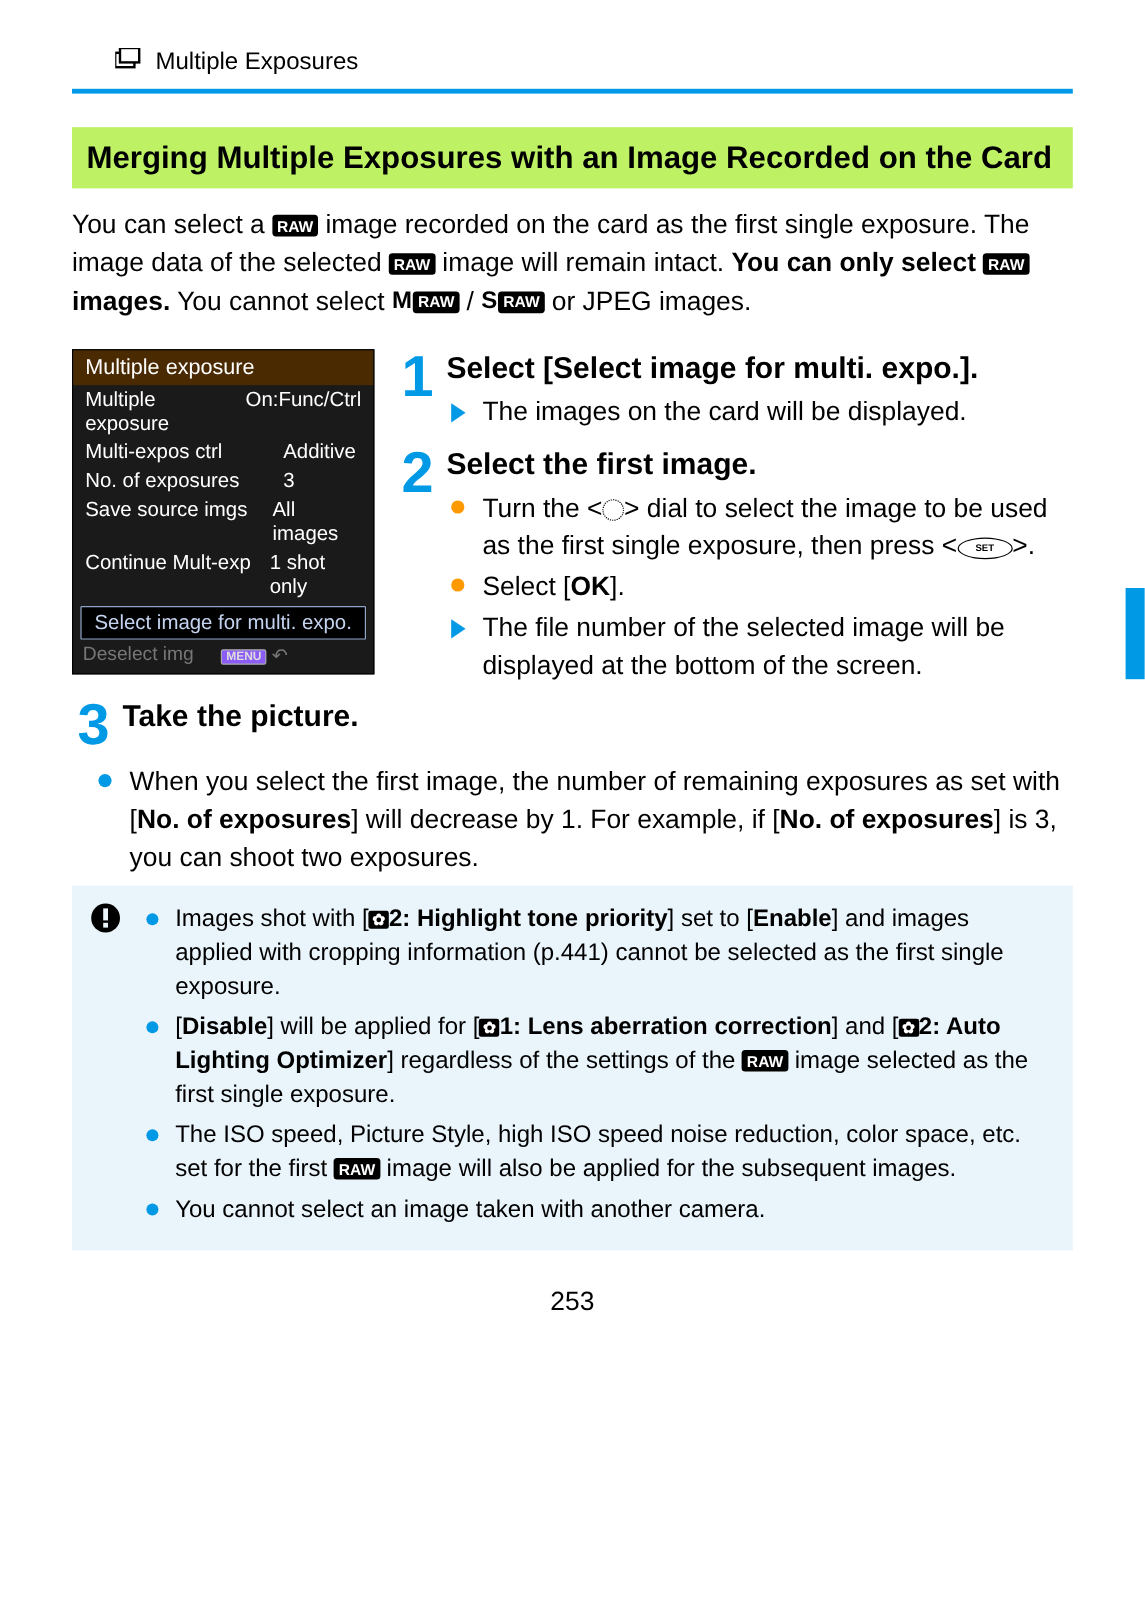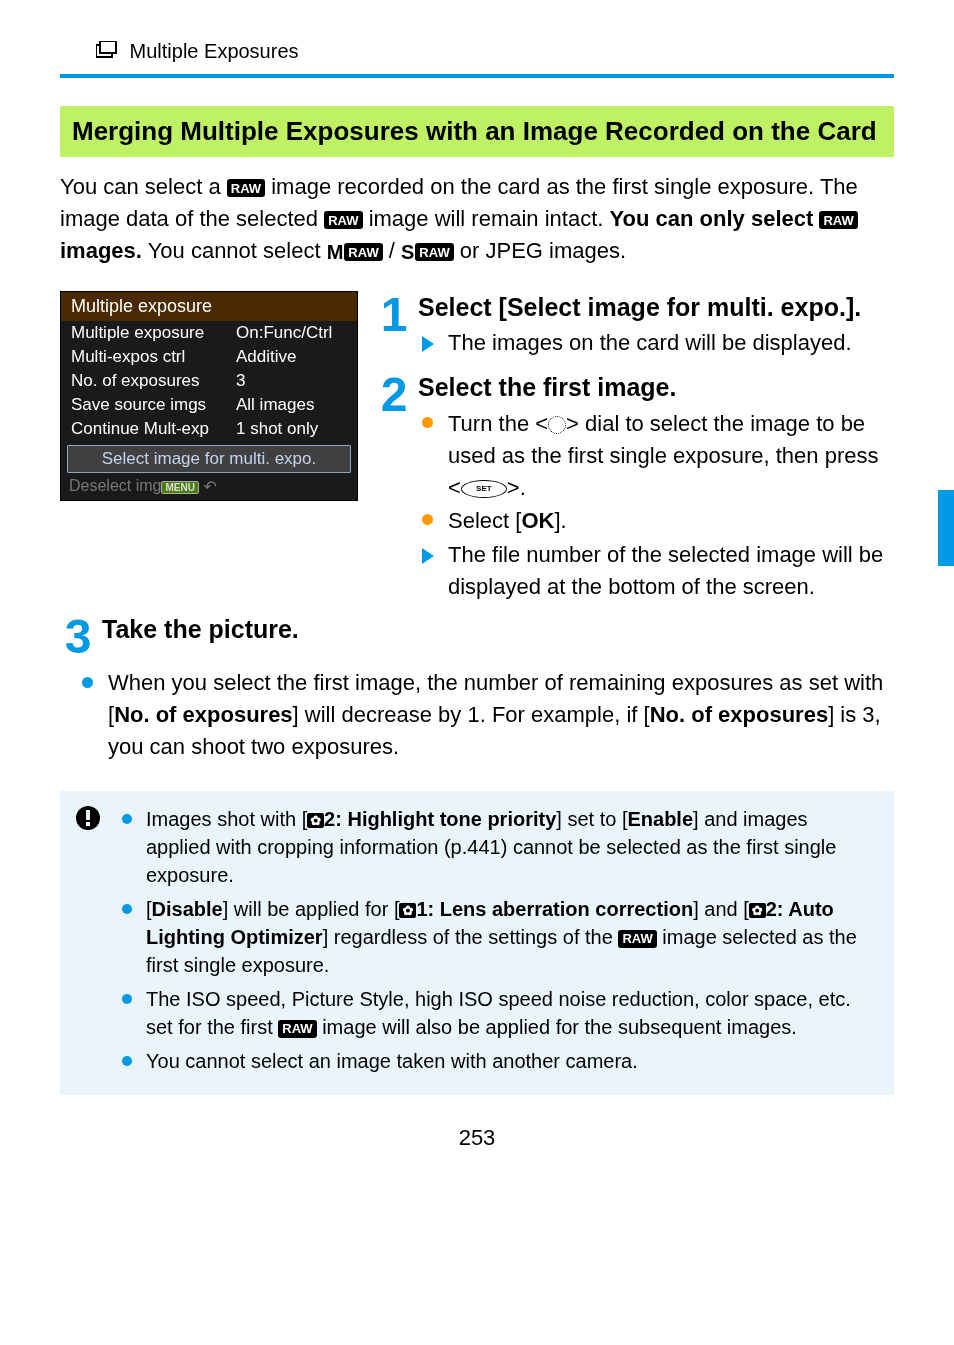--- a/index.html
+++ b/index.html
@@ -64,21 +64,21 @@
     vertical-align: middle;
     margin-right: 1px;
   }
   .step-row {
     display: flex;
     align-items: flex-start;
     gap: 18px;
     margin-bottom: 8px;
   }
   .menu-shot {
-    width: 298px;
+    width: 252px;
     flex-shrink: 0;
     background: #1a1a1a;
     color: #fff;
     font-size: 17px;
     border: 1px solid #000;
   }
   .menu-shot .title-row {
     background: #4a2a00;
     padding: 4px 10px;
     font-size: 18px;
@@ -87,43 +87,44 @@
     display: flex;
     justify-content: flex-start;
     padding: 2px 10px;
     gap: 10px;
   }
   .menu-shot .row .label { width: 155px; }
   .menu-shot .row .val { color: #fff; }
   .menu-shot .sel {
     margin: 4px 6px 2px;
     text-align: center;
-    background: #404040;
+    background: #000000;
     padding: 3px 0;
     border: 1px solid #8fa3c9;
     border-radius: 1px;
     color: #c4d3ef;
     font-size: 17px;
   }
   .menu-shot .bottom {
     display: flex;
     padding: 2px 8px 4px;
     color: #777;
     font-size: 16px;
   }
   .menu-btn {
     display: inline-block;
     border: 1px solid #aaa;
     padding: 0 3px;
     font-size: 10px;
     font-weight: bold;
     color: #ddd;
     border-radius: 2px;
-    background: #4d7c0f;
-    vertical-align: middle;
+    background: #8b5cf6;
+    vertical-align: middle;
+    margin-left: 23px;
   }
   .step-number {
     font-size: 48px;
     font-weight: bold;
     color: #0099e5;
     line-height: 1;
     margin-right: 6px;
     flex-shrink: 0;
     width: 36px;
     text-align: center;
@@ -198,21 +199,21 @@
     content: "";
     position: absolute;
     left: -26px;
     top: 10px;
     width: 11px; height: 11px;
     background: #0099e5;
     border-radius: 50%;
   }
   .note-box {
     background: #eaf4fb;
-    margin-top: 28px;
+    margin-top: 7px;
     padding: 14px 30px 14px 62px;
     font-size: 20px;
     line-height: 1.4;
     position: relative;
   }
   .note-box .warn-icon {
     position: absolute;
     left: 14px;
     top: 12px;
     width: 26px; height: 26px;

